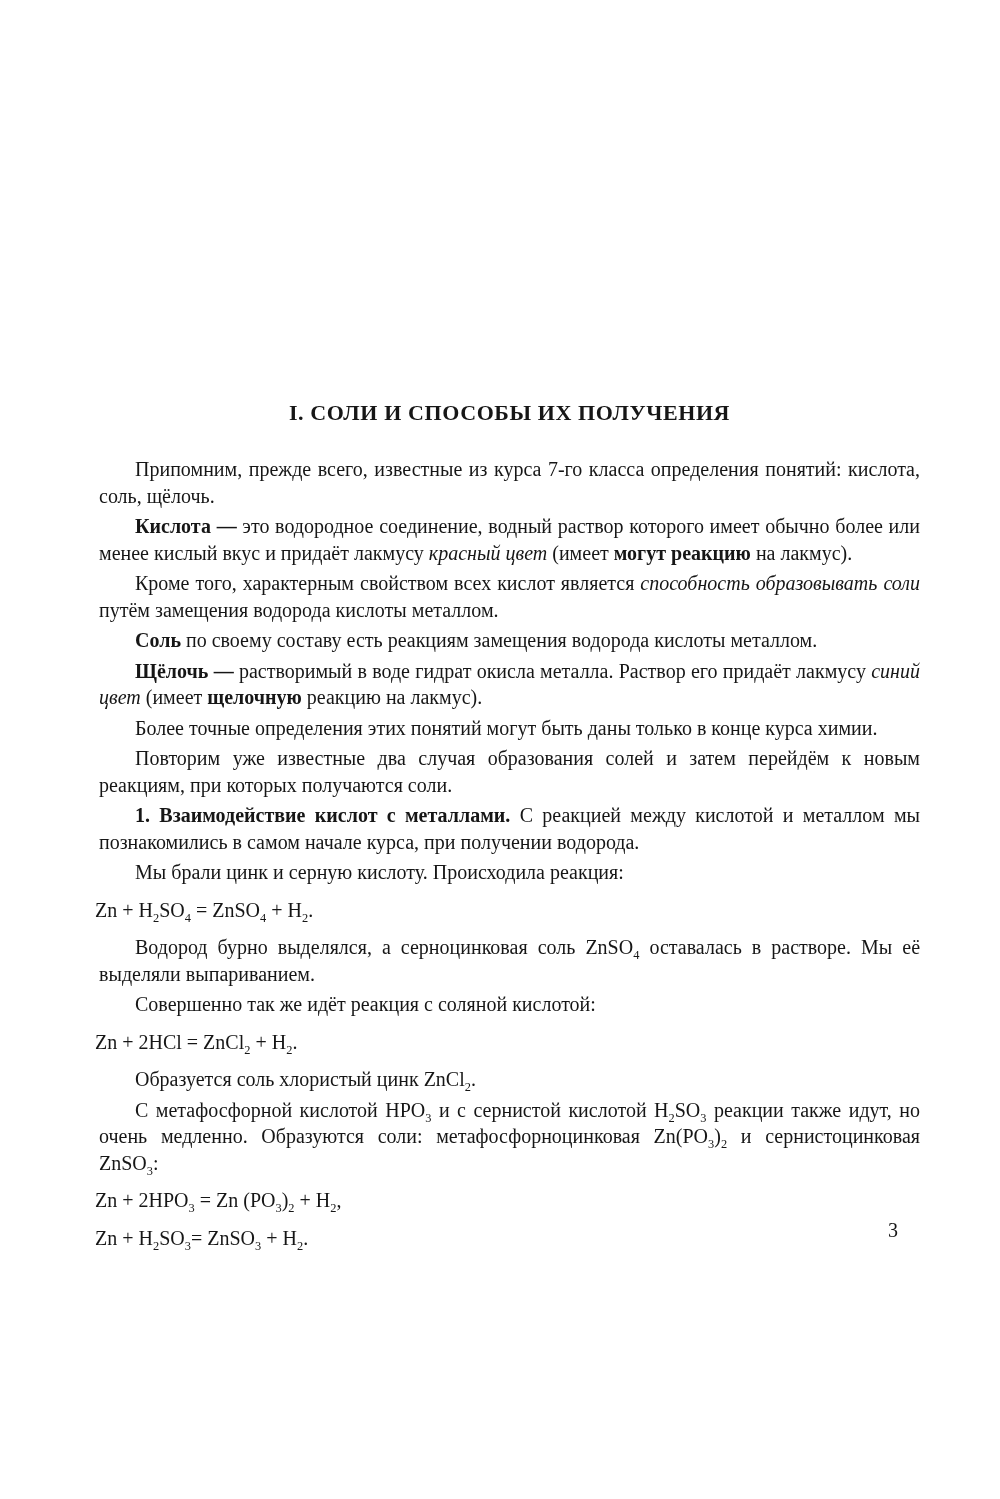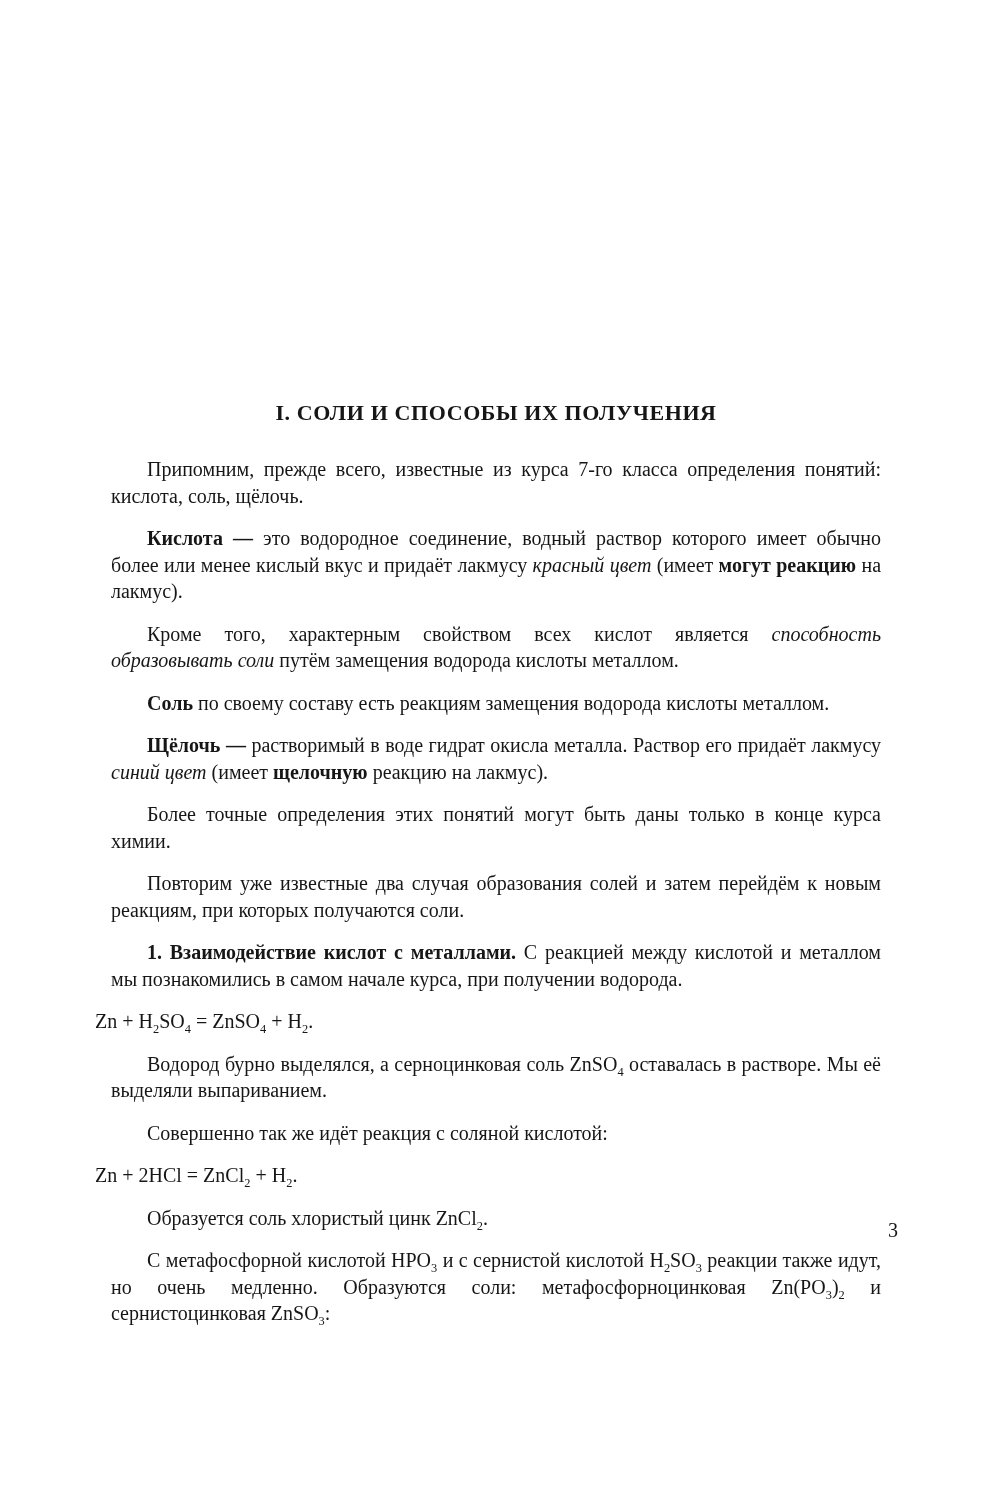--- a/index.html
+++ b/index.html
@@ -6,38 +6,38 @@
     margin: 0;
     padding: 0;
     background: #ffffff;
   }
   .page {
     position: relative;
     width: 1000px;
     height: 1340px;
     background: #ffffff;
     box-sizing: border-box;
-    padding: 400px 103px 0 95px;
+    padding: 400px 76px 0 95px;
     font-family: "Liberation Serif", "DejaVu Serif", serif;
     color: #161616;
     overflow: hidden;
   }
   .title {
     font-size: 22px;
     font-weight: bold;
     text-align: center;
     letter-spacing: 0.6px;
     margin: 0 0 30px 0;
   }
   .paragraph {
     font-size: 20px;
     line-height: 26.5px;
     text-align: justify;
     text-indent: 36px;
-    margin: 16px;
+    margin: 4px;
   }
   .equation {
     font-size: 20px;
     line-height: 26.5px;
     text-align: left;
     text-indent: 0;
     margin: 11px 0;
   }
   .seg-b { font-weight: bold; }
   .seg-i { font-style: italic; }
@@ -59,20 +59,21 @@
   <h1 class="title">I. СОЛИ И СПОСОБЫ ИХ ПОЛУЧЕНИЯ</h1>
   <div>
       <p class="paragraph"><span>Припомним, прежде всего, известные из курса 7-го класса определения понятий: кислота, соль, щёлочь.</span></p>
       <p class="paragraph"><span class="seg-b">Кислота — </span><span>это водородное соединение, водный раствор которого имеет обычно более или менее кислый вкус и придаёт лакмусу </span><span class="seg-i">красный цвет</span><span> (имеет </span><span class="seg-b">могут реакцию</span><span> на лакмус).</span></p>
       <p class="paragraph"><span>Кроме того, характерным свойством всех кислот является </span><span class="seg-i">способность образовывать соли</span><span> путём замещения водорода кислоты металлом.</span></p>
       <p class="paragraph"><span class="seg-b">Соль</span><span> по своему составу есть реакциям замещения водорода кислоты металлом.</span></p>
       <p class="paragraph"><span class="seg-b">Щёлочь — </span><span>растворимый в воде гидрат окисла металла. Раствор его придаёт лакмусу </span><span class="seg-i">синий цвет</span><span> (имеет </span><span class="seg-b">щелочную</span><span> реакцию на лакмус).</span></p>
       <p class="paragraph"><span>Более точные определения этих понятий могут быть даны только в конце курса химии.</span></p>
       <p class="paragraph"><span>Повторим уже известные два случая образования солей и затем перейдём к новым реакциям, при которых получаются соли.</span></p>
       <p class="paragraph"><span class="seg-b">1.  Взаимодействие кислот с металлами.</span><span> С реакцией между кислотой и металлом мы познакомились в самом начале курса, при получении водорода.</span></p>
+      <p class="paragraph"><span>Мы брали цинк и серную кислоту. Происходила реакция:</span></p>
       <p class="equation"><span>Zn + H</span><sub>2</sub><span>SO</span><sub>4</sub><span> = ZnSO</span><sub>4</sub><span> + H</span><sub>2</sub><span>.</span></p>
       <p class="paragraph"><span>Водород бурно выделялся, а серноцинковая соль ZnSO</span><sub>4</sub><span> оставалась в растворе. Мы её выделяли выпариванием.</span></p>
       <p class="paragraph"><span>Совершенно так же идёт реакция с соляной кислотой:</span></p>
       <p class="equation"><span>Zn + 2HCl = ZnCl</span><sub>2</sub><span> + H</span><sub>2</sub><span>.</span></p>
       <p class="paragraph"><span>Образуется соль хлористый цинк ZnCl</span><sub>2</sub><span>.</span></p>
       <p class="paragraph"><span>С метафосфорной кислотой HPO</span><sub>3</sub><span> и с сернистой кислотой H</span><sub>2</sub><span>SO</span><sub>3</sub><span> реакции также идут, но очень медленно. Образуются соли: метафосфорноцинковая Zn(PO</span><sub>3</sub><span>)</span><sub>2</sub><span> и сернистоцинковая ZnSO</span><sub>3</sub><span>:</span></p>
       <p class="equation"><span>Zn + 2HPO</span><sub>3</sub><span> = Zn (PO</span><sub>3</sub><span>)</span><sub>2</sub><span> + H</span><sub>2</sub><span>,</span></p>
       <p class="equation"><span>Zn + H</span><sub>2</sub><span>SO</span><sub>3</sub><span>= ZnSO</span><sub>3</sub><span> + H</span><sub>2</sub><span>.</span></p>
     </div>
   <div class="page-number">3</div>

